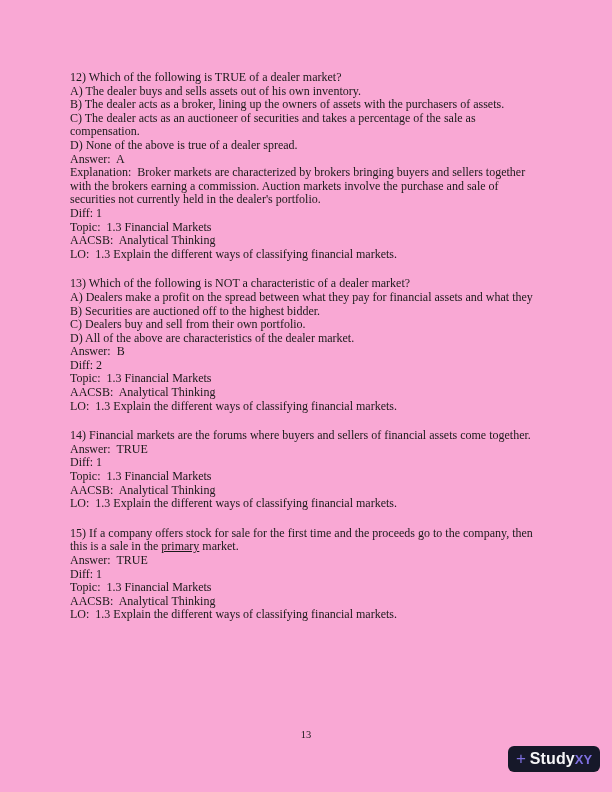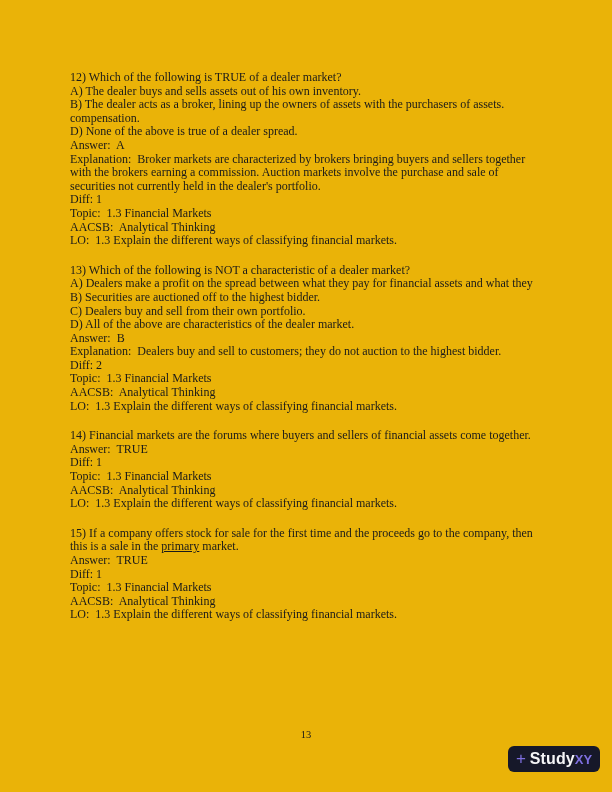--- a/index.html
+++ b/index.html
@@ -8,21 +8,21 @@
     height: 792px;
     background: #ffffff;
     position: relative;
     overflow: hidden;
     font-family: "Liberation Serif", serif;
     color: #1a1a1a;
   }
   .page {
     position: absolute;
     inset: 0;
-    background: #eab308;
+    background: #f9a8d4;
   }
   .content {
     position: absolute;
     left: 70px;
     top: 71px;
     width: 490px;
   }
   .question {
     margin: 0 0 16px 0;
   }
@@ -80,39 +80,39 @@
 </head>
 <body>
 
 <div class="page">
 
   <main class="content">
     <section class="question">
         <p class="line">12) Which of the following is TRUE of a dealer market?</p>
         <p class="line">A) The dealer buys and sells assets out of his own inventory.</p>
         <p class="line">B) The dealer acts as a broker, lining up the owners of assets with the purchasers of assets.</p>
+        <p class="line">C) The dealer acts as an auctioneer of securities and takes a percentage of the sale as</p>
         <p class="line">compensation.</p>
         <p class="line">D) None of the above is true of a dealer spread.</p>
         <p class="line">Answer:  A</p>
         <p class="line">Explanation:  Broker markets are characterized by brokers bringing buyers and sellers together</p>
         <p class="line">with the brokers earning a commission. Auction markets involve the purchase and sale of</p>
         <p class="line">securities not currently held in the dealer's portfolio.</p>
         <p class="line">Diff: 1</p>
         <p class="line">Topic:  1.3 Financial Markets</p>
         <p class="line">AACSB:  Analytical Thinking</p>
         <p class="line">LO:  1.3 Explain the different ways of classifying financial markets.</p>
       </section>
     <section class="question">
         <p class="line">13) Which of the following is NOT a characteristic of a dealer market?</p>
         <p class="line">A) Dealers make a profit on the spread between what they pay for financial assets and what they</p>
         <p class="line">B) Securities are auctioned off to the highest bidder.</p>
         <p class="line">C) Dealers buy and sell from their own portfolio.</p>
         <p class="line">D) All of the above are characteristics of the dealer market.</p>
         <p class="line">Answer:  B</p>
-        <p class="line">Explanation:  Dealers buy and sell to customers; they do not auction to the highest bidder.</p>
         <p class="line">Diff: 2</p>
         <p class="line">Topic:  1.3 Financial Markets</p>
         <p class="line">AACSB:  Analytical Thinking</p>
         <p class="line">LO:  1.3 Explain the different ways of classifying financial markets.</p>
       </section>
     <section class="question">
         <p class="line">14) Financial markets are the forums where buyers and sellers of financial assets come together.</p>
         <p class="line">Answer:  TRUE</p>
         <p class="line">Diff: 1</p>
         <p class="line">Topic:  1.3 Financial Markets</p>

